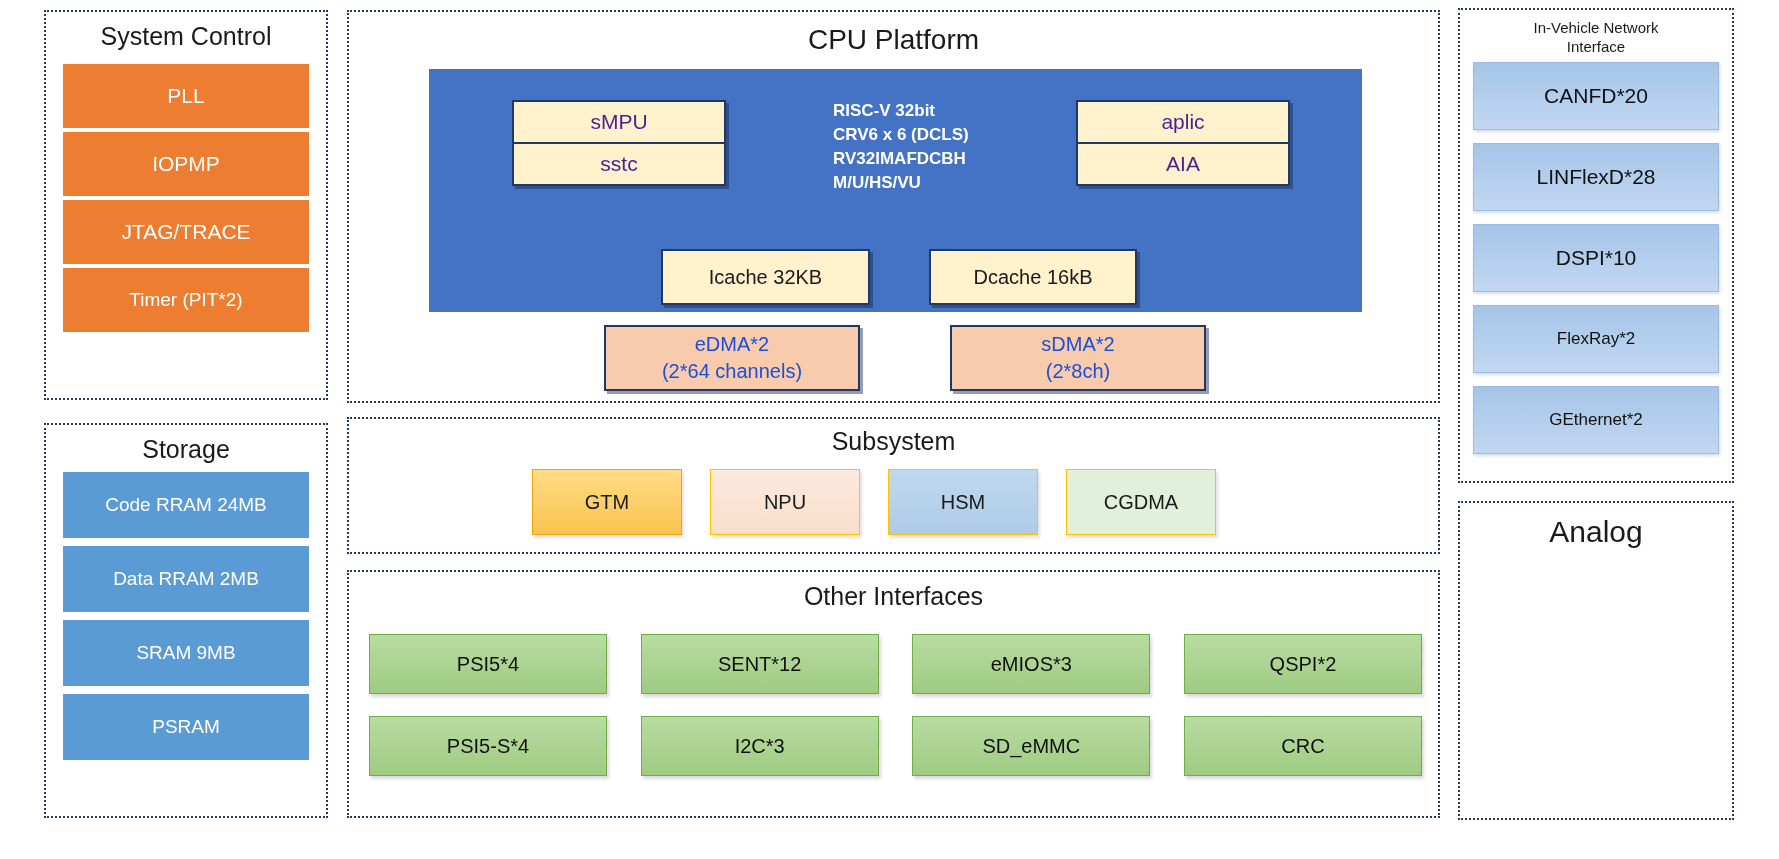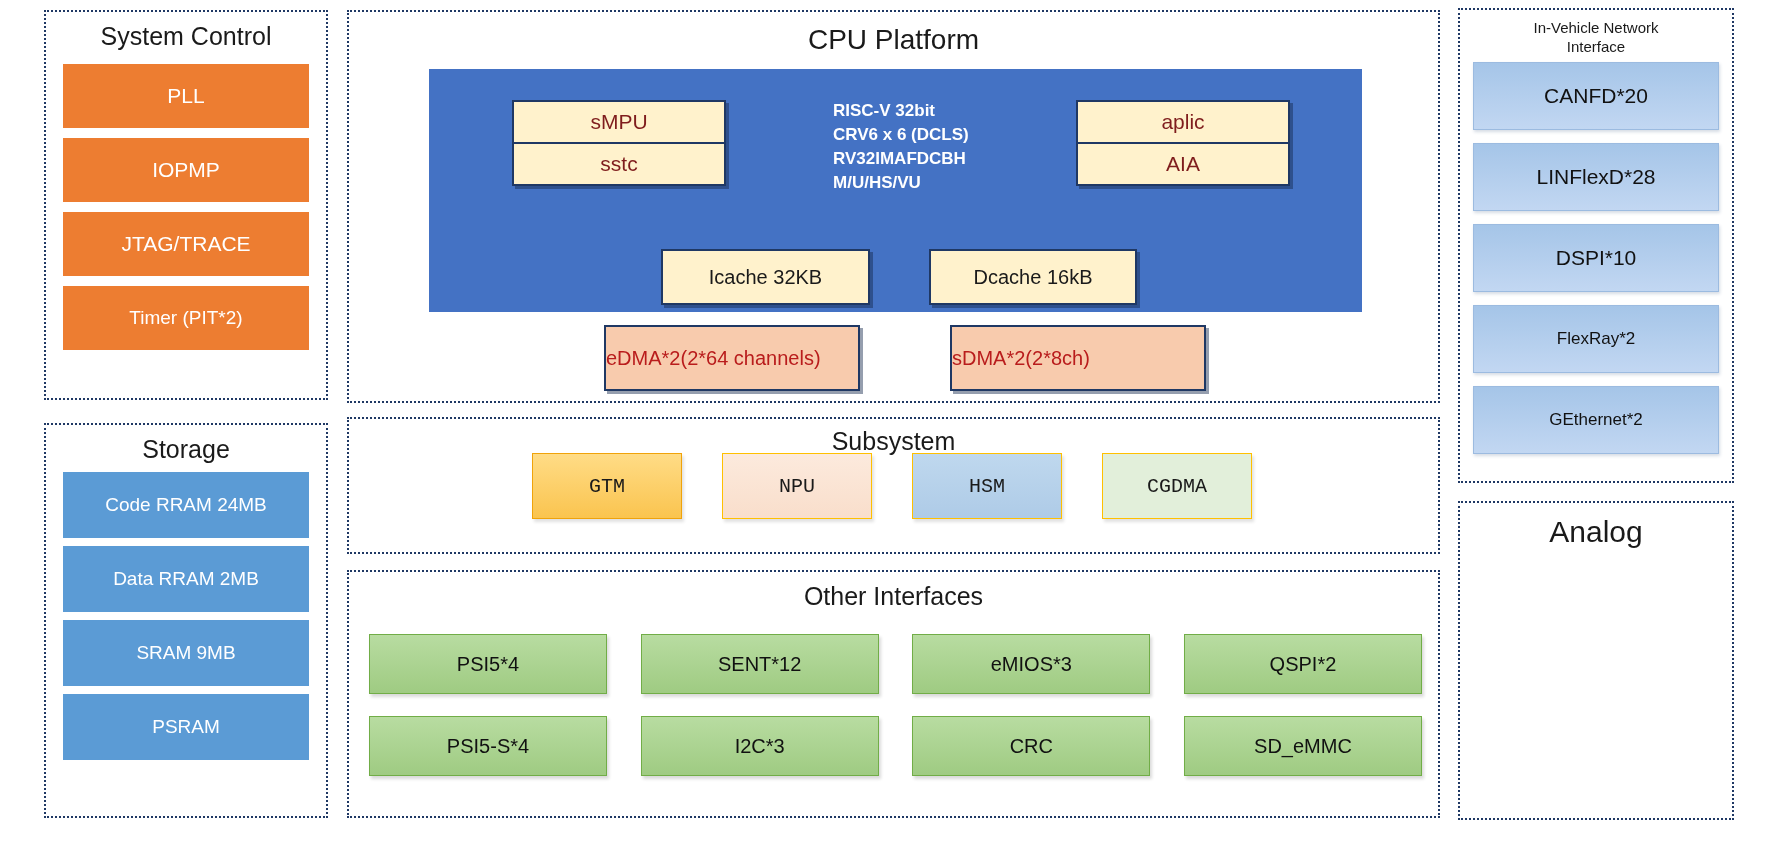--- a/index.html
+++ b/index.html
@@ -12,53 +12,53 @@
 
   .panel{position:absolute;border:2px dotted var(--navy);background:#fff;box-sizing:border-box;}
   .panel-title{text-align:center;color:#1a1a1a;font-weight:400;}
 
   .blk{display:flex;align-items:center;justify-content:center;box-sizing:border-box;flex:none;text-align:center;}
   .vlist{display:flex;flex-direction:column;align-items:center;}
 
   
   .sc{left:44px;top:10px;width:284px;height:390px;}
   .sc .panel-title{margin-top:10px;font-size:25px;}
-  .sc-list{margin-top:13px;gap:10px;}
+  .sc-list{margin-top:13px;gap:4px;}
   .orange-blk{width:246px;height:64px;background:var(--orange);color:#fff;font-size:21px;}
   .sc-list .blk:nth-child(4){font-size:19px;}
 
   .st{left:44px;top:423px;width:284px;height:395px;}
   .st .panel-title{margin-top:10px;font-size:25px;}
   .st-list{margin-top:8px;gap:8px;}
   .blue-blk{width:246px;height:66px;background:var(--storage-blue);color:#fff;font-size:19px;}
 
   
   .cpu{left:347px;top:10px;width:1093px;height:393px;}
   .cpu .panel-title{margin-top:12px;font-size:28px;}
   .cpu-core{position:absolute;left:80px;top:57px;width:933px;height:243px;background:var(--cpu-blue);}
   .stack{position:absolute;width:210px;border:2px solid var(--navy);box-shadow:3px 3px 0 rgba(20,40,75,.45);}
-  .stack .cell{height:40px;background:var(--cream);display:flex;align-items:center;justify-content:center;font-size:21px;color:#7f1d1d;}
+  .stack .cell{height:40px;background:var(--cream);display:flex;align-items:center;justify-content:center;font-size:21px;color:#4c1d95;}
   .stack .cell + .cell{border-top:2px solid var(--navy);}
   .mpu{left:83px;top:31px;}
   .aia{left:647px;top:31px;}
   .core-info{position:absolute;left:404px;top:30px;color:#ffffff;font-weight:bold;font-size:17px;line-height:24px;white-space:nowrap;}
   .cachebox{position:absolute;top:180px;height:56px;background:var(--cream);border:2px solid var(--navy);
     box-shadow:3px 3px 0 rgba(20,40,75,.45);display:flex;align-items:center;justify-content:center;font-size:20px;color:#1a1a1a;box-sizing:border-box;}
   .icache{left:232px;width:209px;}
   .dcache{left:500px;width:208px;}
   .dma{position:absolute;top:313px;width:256px;height:66px;background:var(--salmon);border:2px solid var(--navy);
-    box-shadow:3px 3px 0 rgba(20,40,75,.45);display:flex;flex-direction:row;align-items:center;
-    font-size:20px;line-height:27px;color:#b91c1c;box-sizing:border-box;}
+    box-shadow:3px 3px 0 rgba(20,40,75,.45);display:flex;flex-direction:column;align-items:center;justify-content:center;
+    font-size:20px;line-height:27px;color:#1d4ed8;box-sizing:border-box;}
   .edma{left:255px;}
   .sdma{left:601px;}
 
   
   .sub{left:347px;top:417px;width:1093px;height:137px;}
   .sub .panel-title{margin-top:8px;font-size:25px;}
-  .sub-row{position:absolute;left:183px;top:34px;display:flex;gap:40px;font-family:Liberation Mono, monospace;}
+  .sub-row{position:absolute;left:183px;top:50px;display:flex;gap:28px;}
   .sub-blk{width:150px;height:66px;font-size:20px;color:#1a1a1a;border:1px solid var(--gold-border);box-shadow:2px 3px 3px rgba(0,0,0,.12);}
   .sub-gtm{background:linear-gradient(180deg,#FFDC86,#FAC44F);border-color:#F0A30A;}
   .sub-npu{background:linear-gradient(180deg,#FCEADD,#F9DECB);}
   .sub-hsm{background:linear-gradient(180deg,#BFD8EE,#AECBE7);}
   .sub-cgdma{background:#E2EFDA;}
 
   
   .oi{left:347px;top:570px;width:1093px;height:248px;}
   .oi .panel-title{margin-top:10px;font-size:25px;}
   .oi-row{position:absolute;left:20px;width:1053px;display:flex;justify-content:space-between;}
@@ -154,22 +154,22 @@
     <div class="panel-title">Other Interfaces</div>
     <div class="oi-row r1">
         <div class="blk green-blk">PSI5*4</div>
         <div class="blk green-blk">SENT*12</div>
         <div class="blk green-blk">eMIOS*3</div>
         <div class="blk green-blk">QSPI*2</div>
       </div>
     <div class="oi-row r2">
         <div class="blk green-blk">PSI5-S*4</div>
         <div class="blk green-blk">I2C*3</div>
+        <div class="blk green-blk">SD_eMMC</div>
         <div class="blk green-blk">CRC</div>
-        <div class="blk green-blk">SD_eMMC</div>
       </div>
   </section>
 
   <section class="panel ivn">
     <div class="panel-title ivn-title">
       <div>In-Vehicle Network</div>
       <div>Interface</div>
     </div>
     <div class="vlist ivn-list">
         <div class="blk net-blk">CANFD*20</div>

